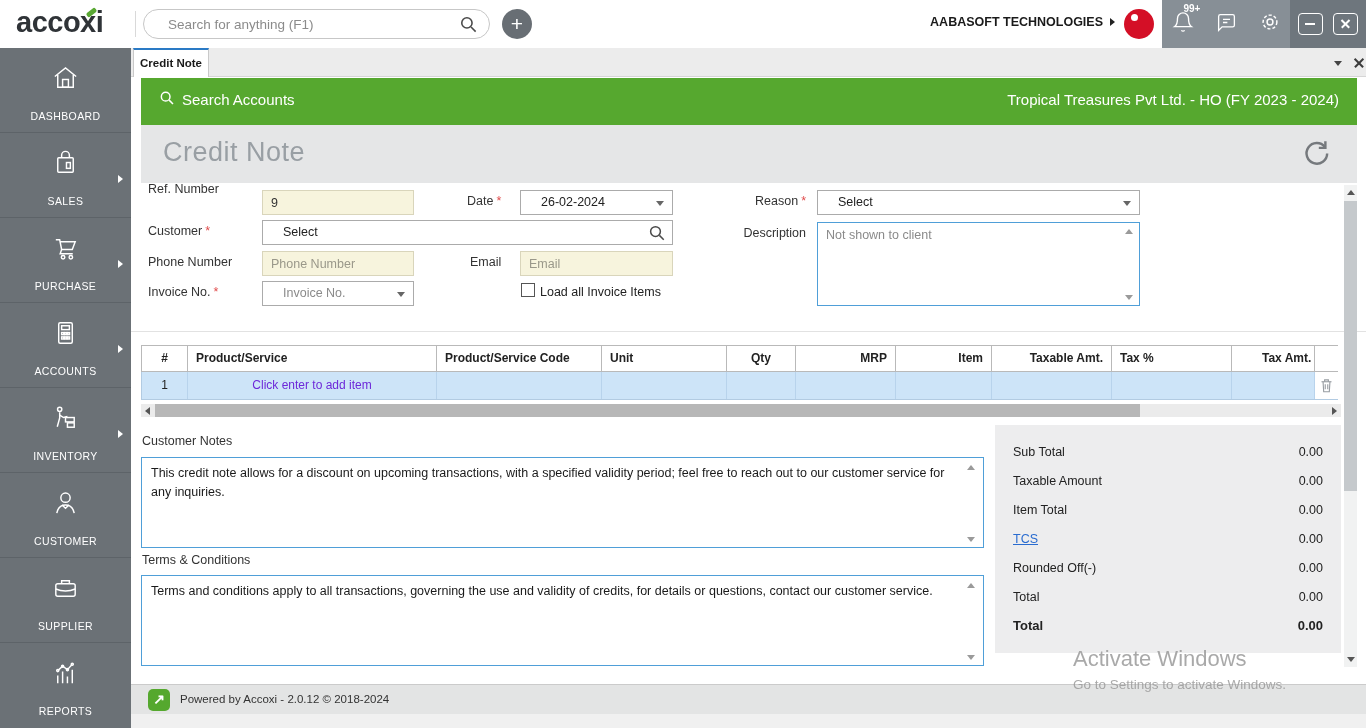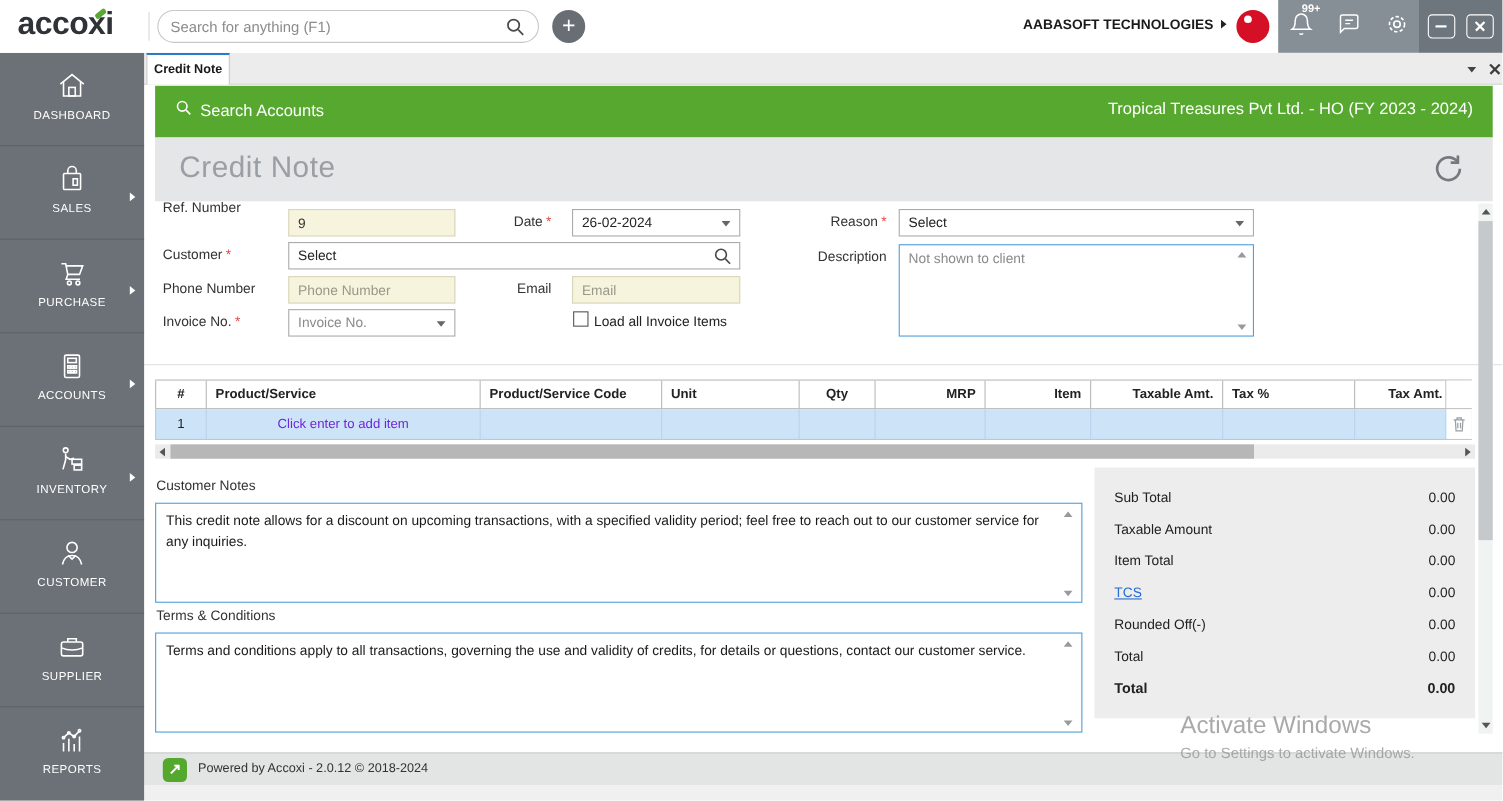--- a/index.html
+++ b/index.html
@@ -6,21 +6,21 @@
   html,body { width:1366px; height:728px; overflow:hidden; }
   body { font-family:"Liberation Sans", sans-serif; background:#fff; position:relative; color:#222; }
 
   
   .topbar { position:absolute; left:0; top:0; width:1366px; height:48px; background:#fff; z-index:30; }
   .logo { position:absolute; left:16px; top:6px; font-size:29px; font-weight:800; color:#2f3337; letter-spacing:-0.5px; }
   .logo .lx { position:relative; }
   .logo .lx::after { content:""; position:absolute; right:-1px; top:4px; width:11px; height:5px; background:#5aa834; transform:rotate(-38deg); border-radius:2px; }
   .tb-divider { position:absolute; left:135px; top:11px; width:1px; height:26px; background:#d9d9d9; }
   .search-pill { position:absolute; left:143px; top:9px; width:347px; height:30px; border:1px solid #c7c7c7; border-radius:16px; background:#fff; }
-  .search-pill input { border:none; outline:none; width:290px; height:28px; margin-left:11px; font-size:13.5px; font-family:inherit; color:#444; background:transparent; }
+  .search-pill input { border:none; outline:none; width:290px; height:28px; margin-left:24px; font-size:13.5px; font-family:inherit; color:#444; background:transparent; }
   .search-pill input::placeholder { color:#8b8b8b; }
   .pill-mag { position:absolute; right:11px; top:5px; }
   .plus-btn { position:absolute; left:502px; top:9px; width:30px; height:30px; border-radius:50%; background:#686e74; color:#fff; font-size:21px; line-height:28px; text-align:center; border:none; font-family:inherit; }
   .company-pill { position:absolute; left:541px; top:9px; width:268px; height:30px; border:1px solid #c7c7c7; border-radius:16px; background:#fff; }
   .company-pill .cname { position:absolute; left:15px; top:7px; font-size:12.5px; color:#1c1c1c; }
   .company-pill .repeat { position:absolute; right:11px; top:5px; }
   .org-group { position:absolute; left:900px; top:0; width:215px; height:44px; display:flex; align-items:center; justify-content:flex-end; gap:7px; }
   .org-name { font-size:12.5px; font-weight:bold; color:#1a1a1a; }
   .tri-right-dark { width:0; height:0; border-left:5px solid #222; border-top:4px solid transparent; border-bottom:4px solid transparent; }
   .avatar { position:absolute; left:1124px; top:9px; width:30px; height:30px; border-radius:50%; background:#d40f26; }
@@ -30,21 +30,21 @@
   .win-zone { position:absolute; left:1290px; top:0; width:76px; height:48px; background:#6e767d; display:flex; align-items:center; justify-content:center; gap:10px; }
   .win-btn { width:25px; height:22px; border:1.5px solid #fff; border-radius:4px; position:relative; }
   .win-btn .bar { position:absolute; left:6px; top:9px; width:10px; height:1.6px; background:#fff; }
   .win-btn .x1 { position:absolute; left:6px; top:9px; width:11px; height:1.6px; background:#fff; transform:rotate(45deg); }
   .win-btn .x2 { position:absolute; left:6px; top:9px; width:11px; height:1.6px; background:#fff; transform:rotate(-45deg); }
 
   
   .sidebar { position:absolute; left:0; top:48px; width:131px; height:680px; background:#6b7176; z-index:20; }
   .side-item { position:relative; height:85px; border-bottom:1px solid #5d6368; text-align:center; cursor:pointer; }
   .side-item svg { margin-top:15px; }
-  .side-label { display:block; margin-top:0; color:#fff; font-size:10.5px; letter-spacing:0.4px; }
+  .side-label { display:block; margin-top:12px; color:#fff; font-size:10.5px; letter-spacing:0.4px; }
   .side-arrow { position:absolute; right:8px; top:42px; width:0; height:0; border-left:5px solid #fff; border-top:4px solid transparent; border-bottom:4px solid transparent; }
 
   
   .content { position:absolute; left:131px; top:48px; width:1235px; height:680px; background:#fff; }
 
   
   .tabstrip { position:absolute; left:0; top:0; width:1235px; height:29px; background:#ececec; border-bottom:1px solid #d6d6d6; }
   .tab-active { position:absolute; left:2px; top:0; width:76px; height:29px; background:#fff; border-top:2px solid #2a7ac5; border-left:1px solid #c9c9c9; border-right:1px solid #c9c9c9; font-size:11.5px; font-weight:bold; color:#1a1a1a; text-align:center; line-height:26px; }
   .strip-caret { position:absolute; left:1203px; top:13px; width:0; height:0; border-top:5px solid #444; border-left:4px solid transparent; border-right:4px solid transparent; }
   .strip-close { position:absolute; left:1222px; top:9px; width:12px; height:12px; }
@@ -59,21 +59,21 @@
   
   .titlebar { position:absolute; left:10px; top:77px; width:1216px; height:58px; background:#e5e6e7; }
   .page-title { position:absolute; left:22px; top:12px; font-size:27px; font-weight:300; color:#999fa4; letter-spacing:0.5px; }
   .refresh { position:absolute; right:26px; top:13px; cursor:pointer; }
 
   
   .flabel { position:absolute; font-size:12.5px; color:#333; }
   .req { color:#e04b4b; margin-left:3px; }
   .cream-input { position:absolute; height:25px; background:#f7f4dd; border:1px solid #d9d5bb; font-size:12.5px; color:#333; padding:0 8px; font-family:inherit; outline:none; }
   .cream-input::placeholder { color:#9a988a; }
-  .selbox { position:absolute; height:25px; background:#fff; border:1px solid #ababab; font-size:12.5px; color:#222; line-height:23px; padding-left:8px; cursor:pointer; }
+  .selbox { position:absolute; height:25px; background:#fff; border:1px solid #ababab; font-size:12.5px; color:#222; line-height:23px; padding-left:20px; cursor:pointer; }
   .selbox .ph { color:#8a8a8a; }
   .caret-dn { position:absolute; right:8px; top:10px; width:0; height:0; border-top:5px solid #666; border-left:4px solid transparent; border-right:4px solid transparent; }
   .selbox .mag { position:absolute; right:6px; top:3px; }
   .desc-area { position:absolute; left:686px; top:174px; width:323px; height:84px; border:1px solid #4f9fd8; font-size:12.5px; font-family:inherit; color:#222; padding:5px 18px 5px 8px; resize:none; outline:none; overflow:hidden; }
   .desc-area::placeholder { color:#8a8a8a; }
   .cb { position:absolute; width:14px; height:14px; border:1px solid #555; background:#fff; }
   .cb-label { position:absolute; font-size:12.5px; color:#222; }
   .form-divider { position:absolute; left:0; top:283px; width:1235px; height:1px; background:#e2e2e2; }
 
   

